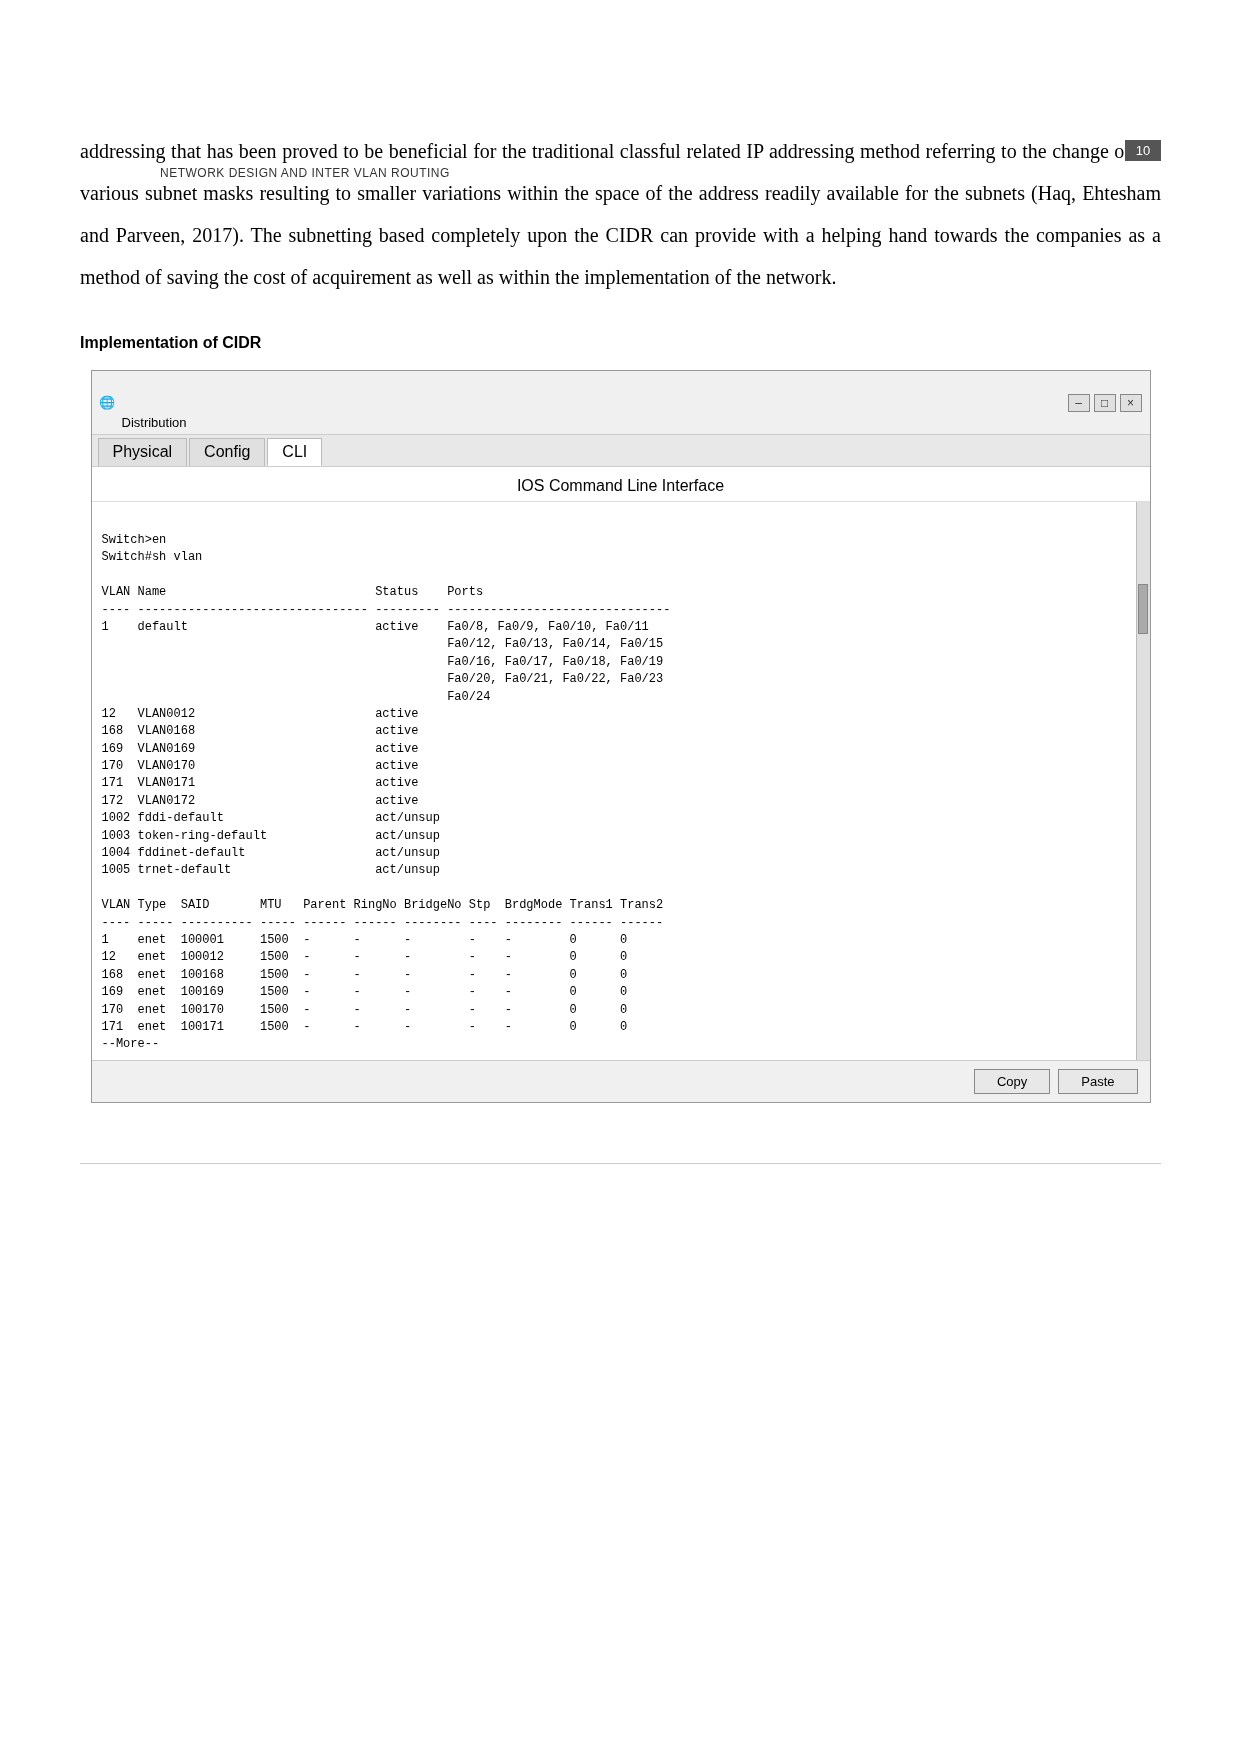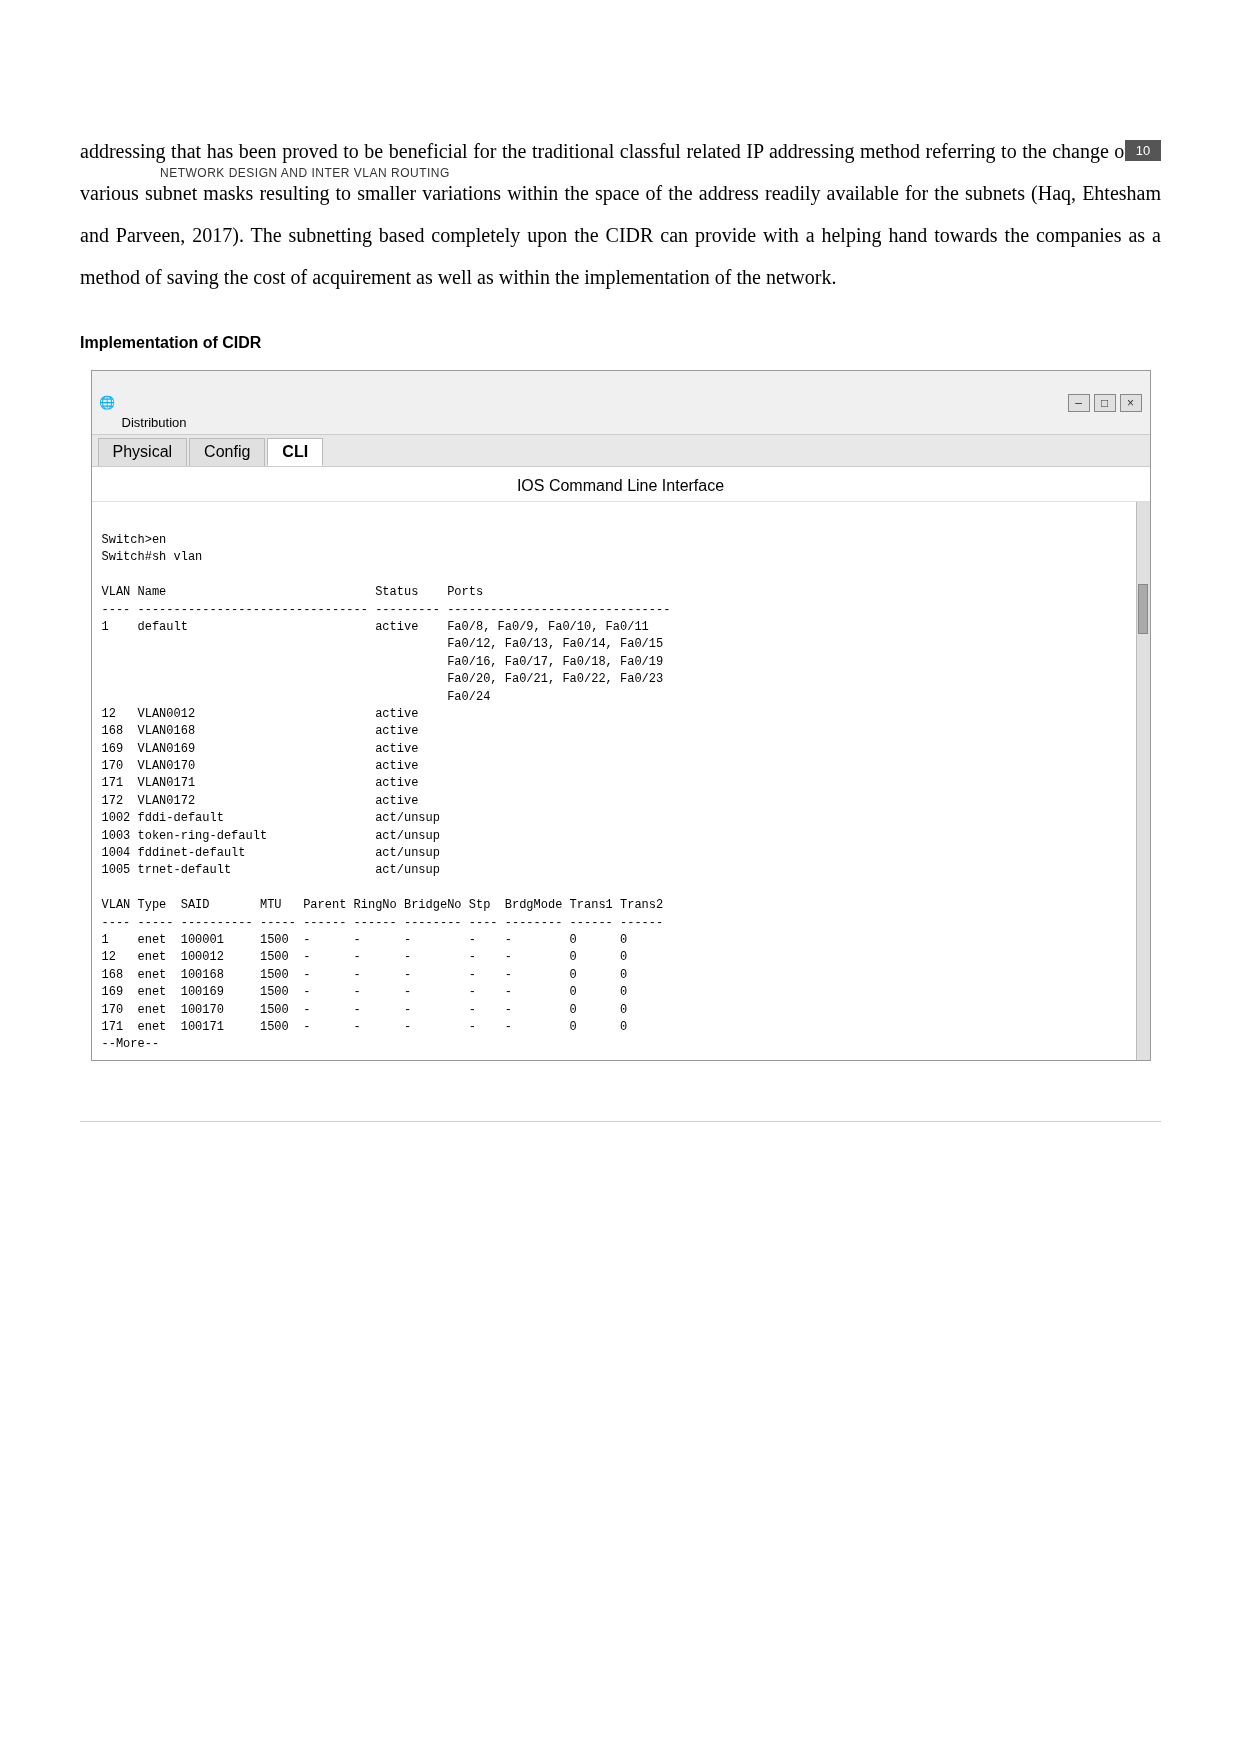--- a/index.html
+++ b/index.html
@@ -120,21 +120,21 @@
       border: 1px solid #bbb;
       border-bottom: none;
       background: #e0e0e0;
       cursor: pointer;
       color: #000;
     }
 
     .pt-tab.active {
       background: #fff;
       border-bottom: 1px solid #fff;
-      font-weight: bold;
+      font-weight: normal;
     }
 
     
     .pt-cli-area {
       background: #fff;
       padding: 0;
     }
 
     .pt-cli-title {
       text-align: center;
@@ -282,17 +282,21 @@
 170  enet  100170     1500  -      -      -        -    -        0      0
 171  enet  100171     1500  -      -      -        -    -        0      0
 --More--</pre>
           </div>
         </div>
         <div class="pt-scrollbar">
           <div class="pt-scrollbar-thumb"></div>
         </div>
       </div>
 
+      <div class="pt-bottom-bar">
+        <button class="pt-btn">Copy</button>
+        <button class="pt-btn">Paste</button>
+      </div>
     </div>
   </div>
 
   <hr class="page-divider">
 </div>
 
 </body></html>

